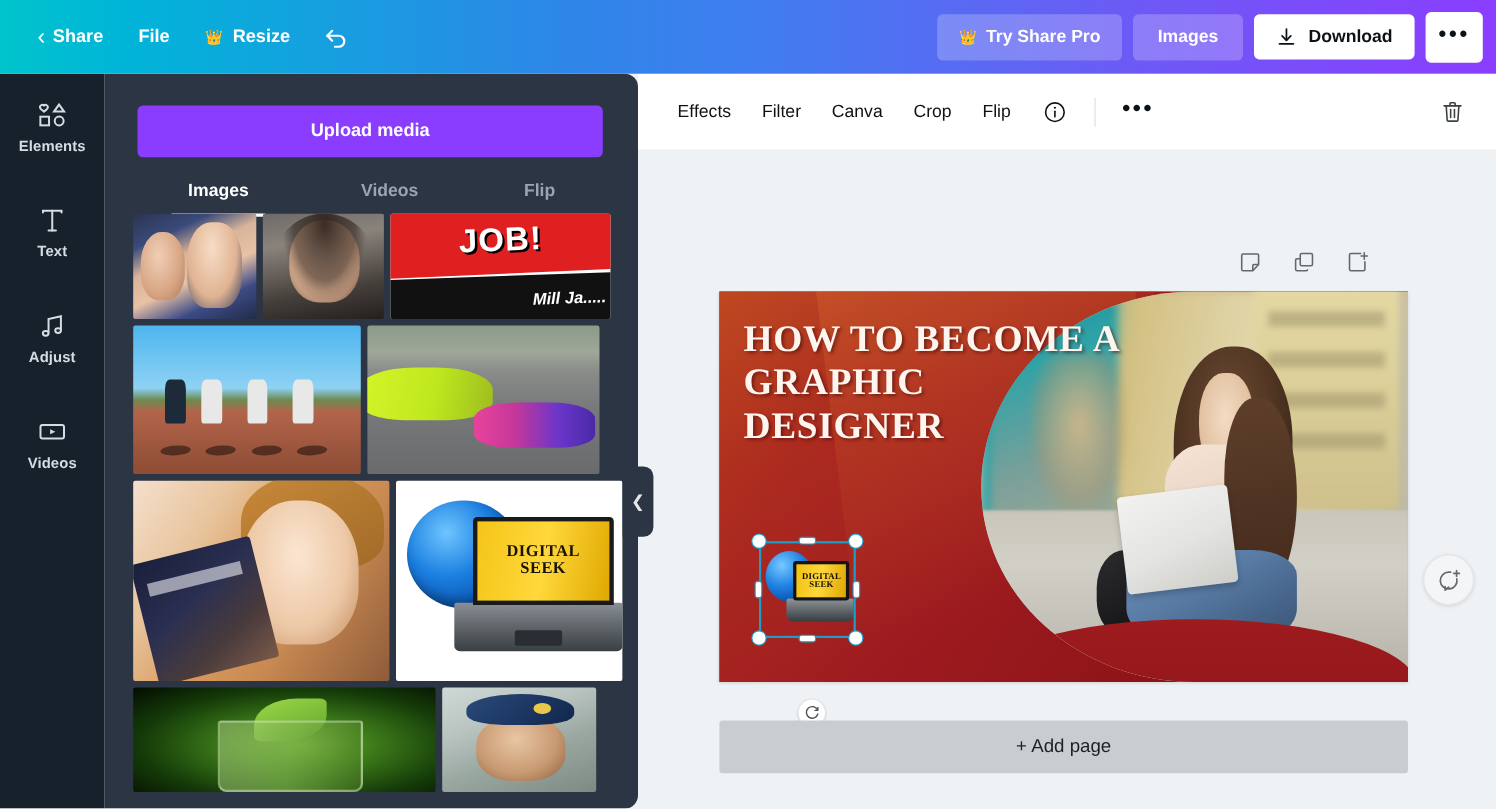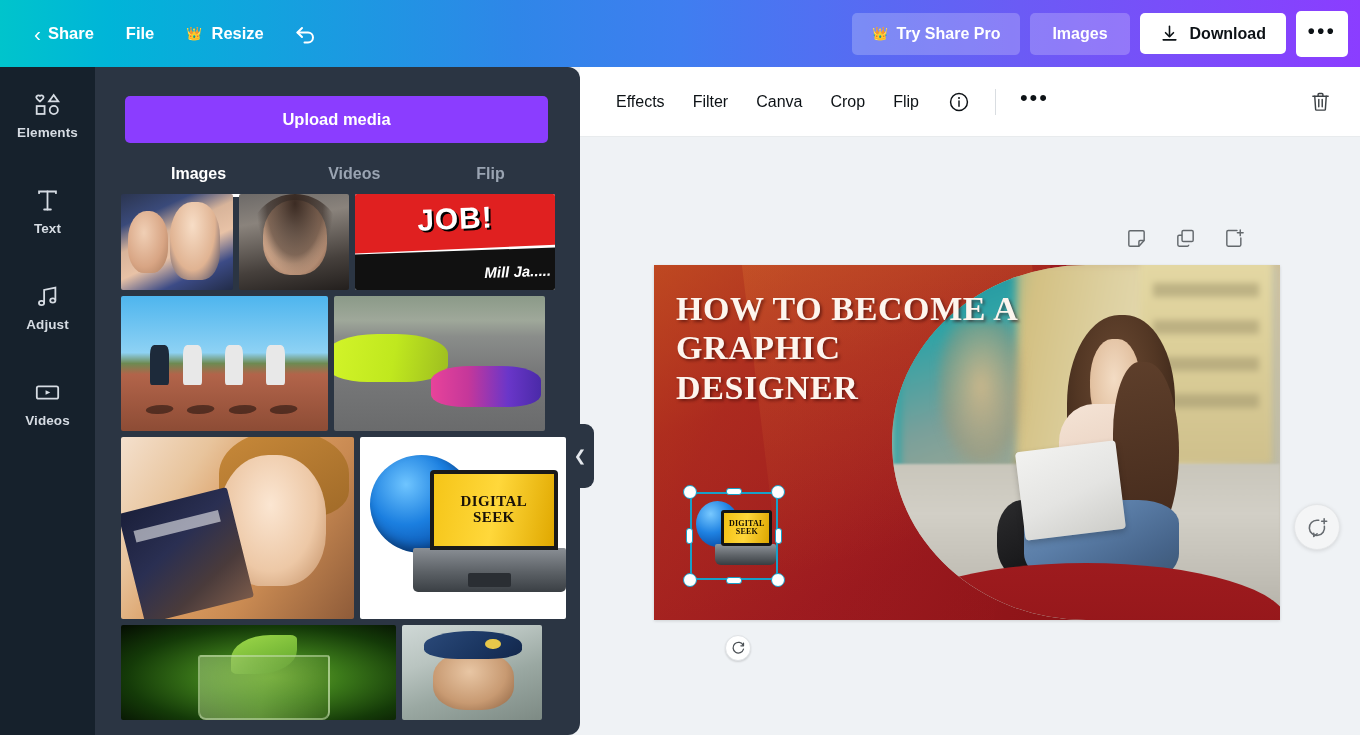--- a/index.html
+++ b/index.html
@@ -608,20 +608,21 @@
       </div>
     </div>
 
     <div class="rotate-btn">
       <svg width="15" height="15" viewBox="0 0 24 24" fill="none" stroke="#4b5055" stroke-width="2" stroke-linecap="round" stroke-linejoin="round">
         <path d="M19.5 7 A8.5 8.5 0 1 0 20 13"></path>
         <path d="M20 3.5 V7.6 H15.8"></path>
       </svg>
     </div>
 
+    <button class="add-page">+ Add page</button>
   </div>
 
   <div class="help-btn">
     <svg width="25" height="25" viewBox="0 0 24 24" fill="none" stroke="#666b70" stroke-width="1.5" stroke-linecap="round" stroke-linejoin="round">
       <path d="M18.6 10.8 A7.3 7.3 0 1 1 11.6 5 h1.6"></path>
       <path d="M11.6 18.1 L8.4 20.6 V17.6"></path>
       <path d="M18.4 3.6 V8.4"></path>
         <path d="M16 6 H20.8"></path>
     </svg>
   </div>

